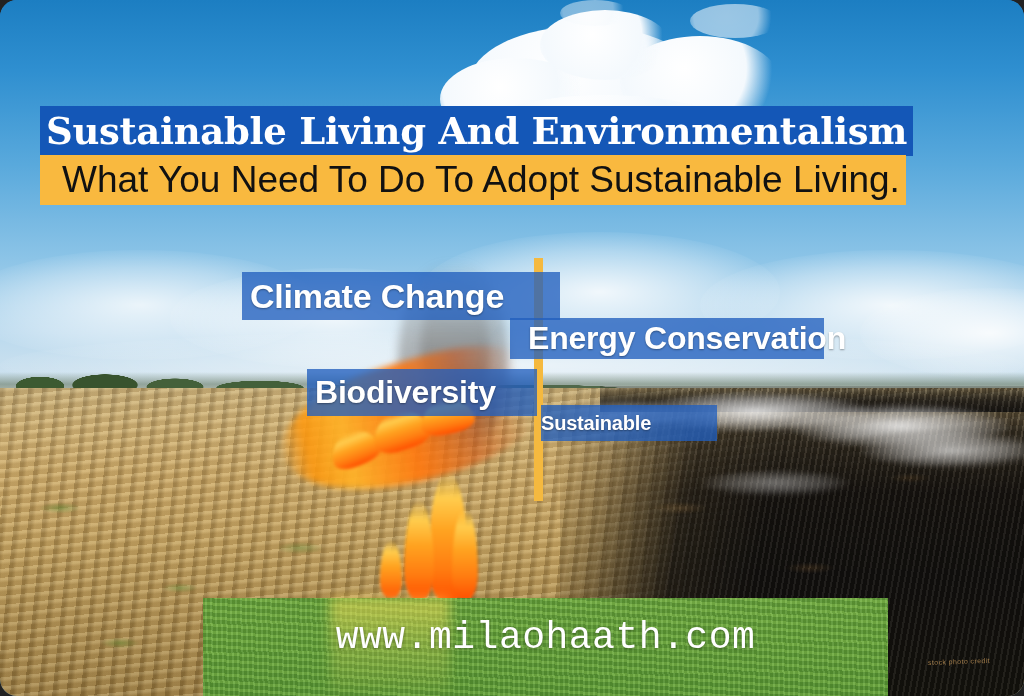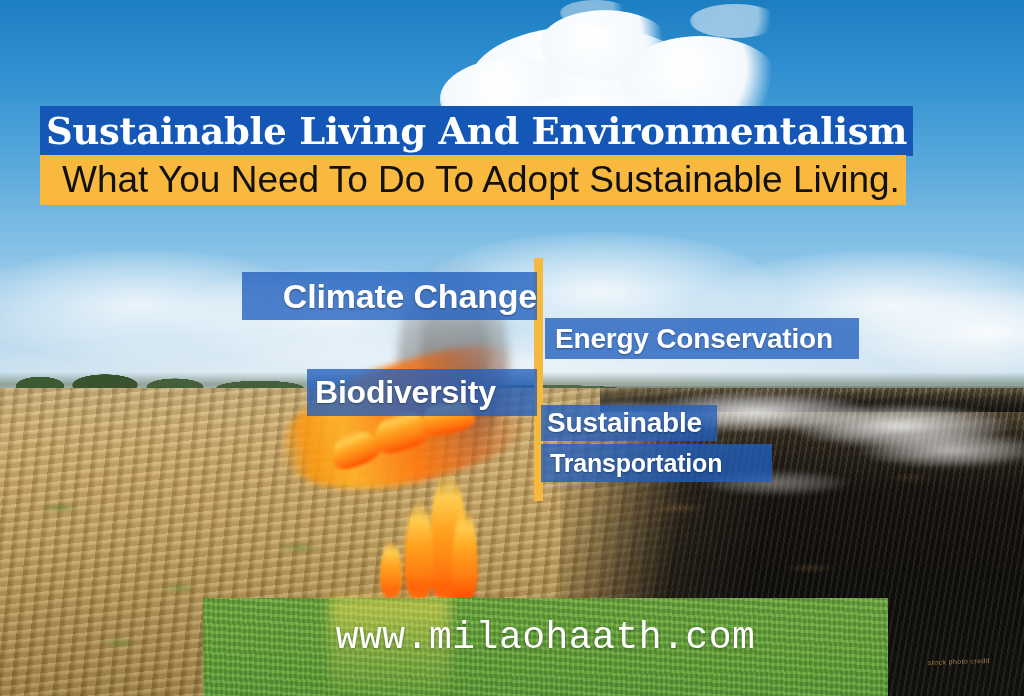--- a/index.html
+++ b/index.html
@@ -7,20 +7,21 @@
     padding: 0;
     background: #222;
   }
   #poster {
     position: relative;
     width: 1024px;
     height: 696px;
     overflow: hidden;
     font-family: "Liberation Sans", sans-serif;
     background: #2c7fc4;
+    border-radius: 17px;
   }
 
   
   .photo { position: absolute; inset: 0; overflow: hidden; }
 
   
   .sky {
     position: absolute;
     left: 0; top: 0; width: 1024px; height: 392px;
     background:
@@ -226,49 +227,49 @@
     color: #ffffff;
     background: rgba(33,95,190,0.78);
     font-weight: bold;
     font-family: "Liberation Sans", sans-serif;
     letter-spacing: -0.2px;
     white-space: nowrap;
     text-shadow: 0 1px 2px rgba(0,0,0,0.35);
   }
   .chip-climate {
     left: 242px; top: 272px;
-    width: 295px; height: 48px;
+    width: 318px; height: 48px;
     font-size: 34px;
     line-height: 48px;
-    text-align: right;
+    text-align: left;
     padding-left: 8px;
     box-sizing: border-box;
   }
   .chip-energy {
-    left: 545px; top: 318px;
+    left: 510px; top: 318px;
     width: 314px; height: 41px;
-    font-size: 28px;
+    font-size: 32px;
     line-height: 41px;
-    padding-left: 10px;
+    padding-left: 18px;
     box-sizing: border-box;
   }
   .chip-bio {
     left: 307px; top: 369px;
     width: 230px; height: 47px;
     font-size: 32px;
     line-height: 47px;
     padding-left: 8px;
     box-sizing: border-box;
   }
   .chip-sustainable {
     left: 541px; top: 405px;
     width: 176px; height: 36px;
-    font-size: 28px;
+    font-size: 20px;
     line-height: 36px;
-    padding-left: 6px;
+    padding-left: 0;
     box-sizing: border-box;
   }
   .chip-transportation {
     left: 541px; top: 444px;
     width: 231px; height: 38px;
     font-size: 25px;
     line-height: 38px;
     padding-left: 9px;
     box-sizing: border-box;
   }
@@ -367,19 +368,18 @@
   <div class="divider"></div>
 
   <div class="chip chip-climate">Climate Change</div>
 
   <div class="chip chip-energy">Energy Conservation</div>
 
   <div class="chip chip-bio">Biodiversity</div>
 
   <div class="chip chip-sustainable">Sustainable</div>
 
-  <div class="chip chip-transportation">Transportation</div>
 
   <div class="website">www.milaohaath.com</div>
 
   <div class="watermark">stock photo credit</div>
 
 </div>
 
 </body></html>

